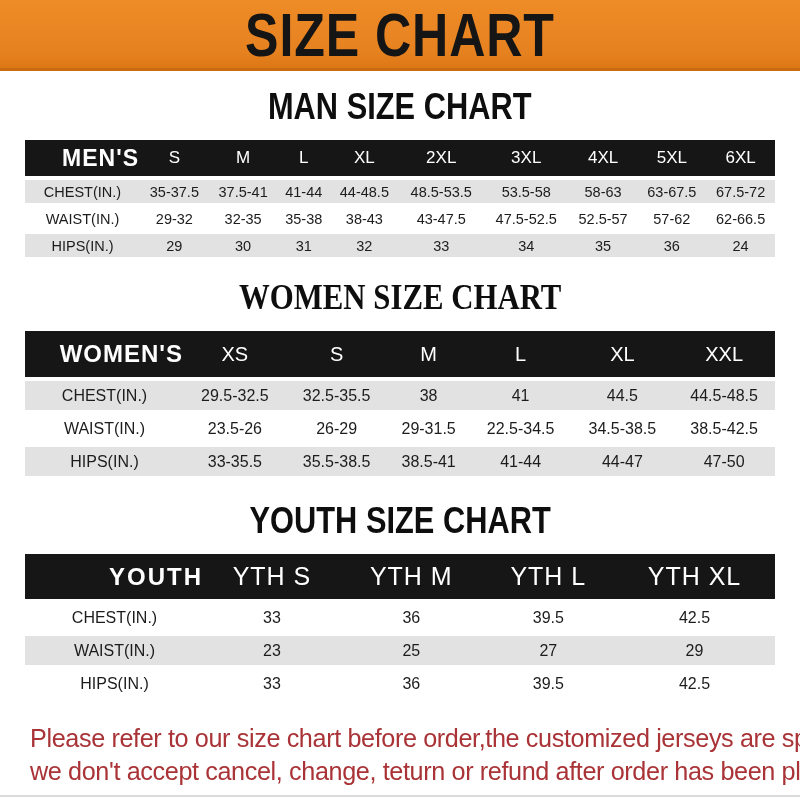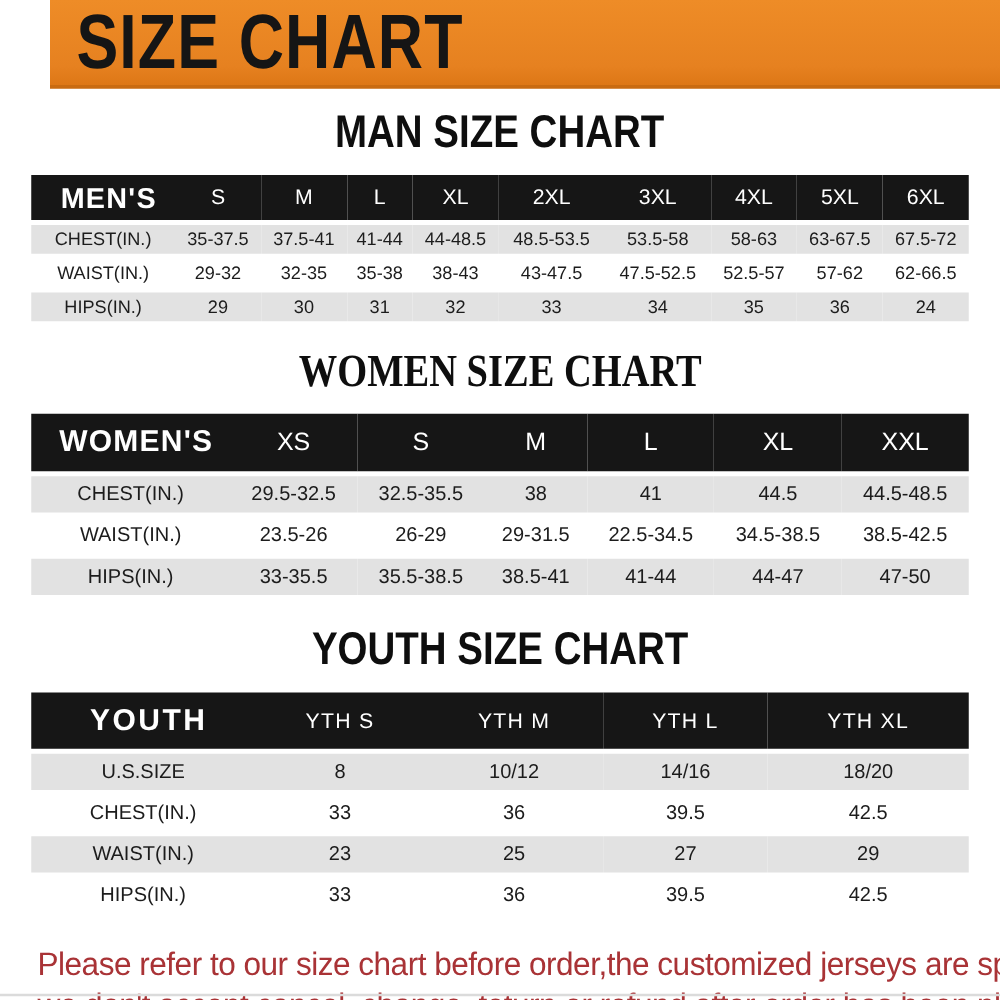--- a/index.html
+++ b/index.html
@@ -4,21 +4,21 @@
 <style>
   html,body{margin:0;padding:0;}
   body{
     width:800px;height:800px;position:relative;overflow:hidden;
     background:#ffffff;font-family:"Liberation Sans",sans-serif;
   }
   
   .banner{
     height:68px;background:linear-gradient(180deg,#EE8C27 0%,#E68120 78%,#DD7716 100%);
     border-bottom:3px solid #C9username6B11;border-bottom:3px solid #C96B11;
-    display:flex;align-items:center;margin-left:40px;
+    display:flex;align-items:center;justify-content:center;
   }
   .banner-title{
     display:inline-block;font-size:57px;font-weight:800;color:#151515;
     letter-spacing:1px;transform:scaleX(0.88) scaleY(1.08);white-space:nowrap;
   }
   
   .section-heading{
     text-align:center;color:#0e0e0e;
   }
   .section-heading span{
@@ -32,38 +32,38 @@
   
   table.size-table{
     width:750px;margin:10px auto 0 auto;
     border-collapse:separate;border-spacing:0 4px;
     text-align:center;table-layout:auto;
   }
   table.size-table thead th{
     background:#161616;color:#ffffff;font-weight:500;vertical-align:middle;
   }
   table.size-table th.group{
-    text-align:center;padding-left:10px;font-weight:800;letter-spacing:1px;
+    text-align:right;padding-left:10px;font-weight:800;letter-spacing:1px;
   }
   table.size-table tbody td{color:#1c1c1c;vertical-align:middle;}
   table.size-table tbody tr.gray td{background:#E2E2E2;}
   table.size-table tbody tr.white td{background:#ffffff;}
 
   
   table.men thead th{height:34px;font-size:17px;}
   table.men th.group{font-size:23px;width:104px;}
   table.men tbody td{height:21px;font-size:14.5px;}
 
   
   table.women thead th{height:44px;font-size:20px;margin-top:35px;}
   table.women th.group{font-size:24px;width:148px;}
   table.women tbody td{height:27px;font-size:16px;}
 
   
-  table.youth thead th{height:43px;font-size:17px;letter-spacing:1px;}
+  table.youth thead th{height:43px;font-size:25px;letter-spacing:1px;}
   table.youth th.group{font-size:24px;width:168px;letter-spacing:2px;}
   table.youth tbody td{height:27px;font-size:16px;}
 
   
   .notice{margin:20px 0 0 30px;color:#A93336;}
   .notice-line{
     display:block;font-size:26px;line-height:33px;font-weight:500;
     letter-spacing:-0.4px;transform:scaleX(0.97);transform-origin:left center;
     white-space:nowrap;
   }
@@ -192,27 +192,20 @@
   <thead>
     <tr>
       <th class="group">YOUTH</th>
       <th>YTH S</th>
       <th>YTH M</th>
       <th>YTH L</th>
       <th>YTH XL</th>
     </tr>
   </thead>
   <tbody>
-    <tr class="gray">
-      <td>U.S.SIZE</td>
-      <td>8</td>
-      <td>10/12</td>
-      <td>14/16</td>
-      <td>18/20</td>
-    </tr>
     <tr class="white">
       <td>CHEST(IN.)</td>
       <td>33</td>
       <td>36</td>
       <td>39.5</td>
       <td>42.5</td>
     </tr>
     <tr class="gray">
       <td>WAIST(IN.)</td>
       <td>23</td>

